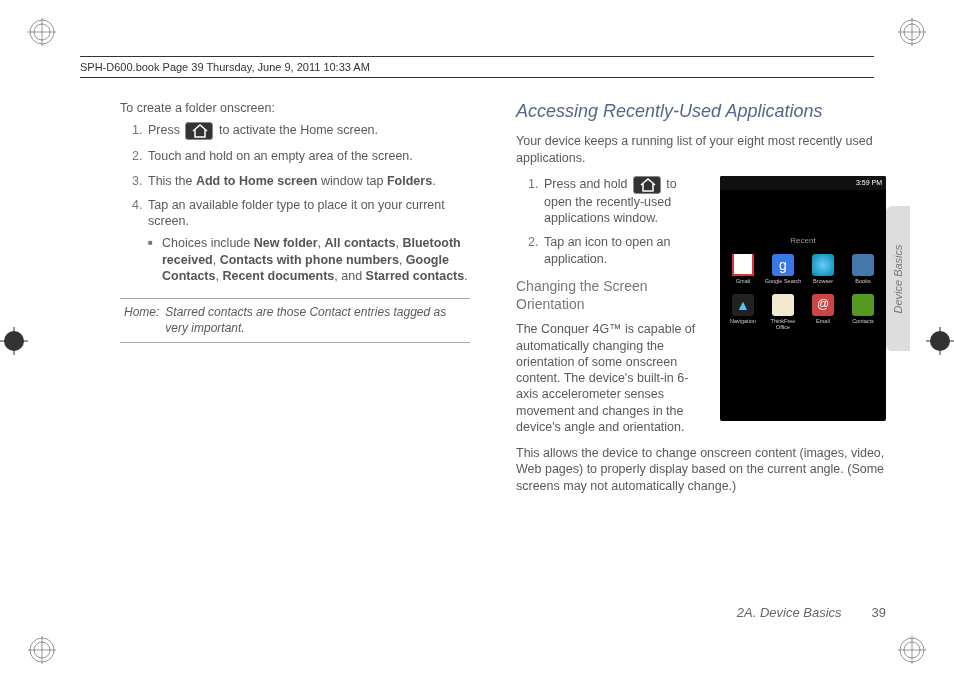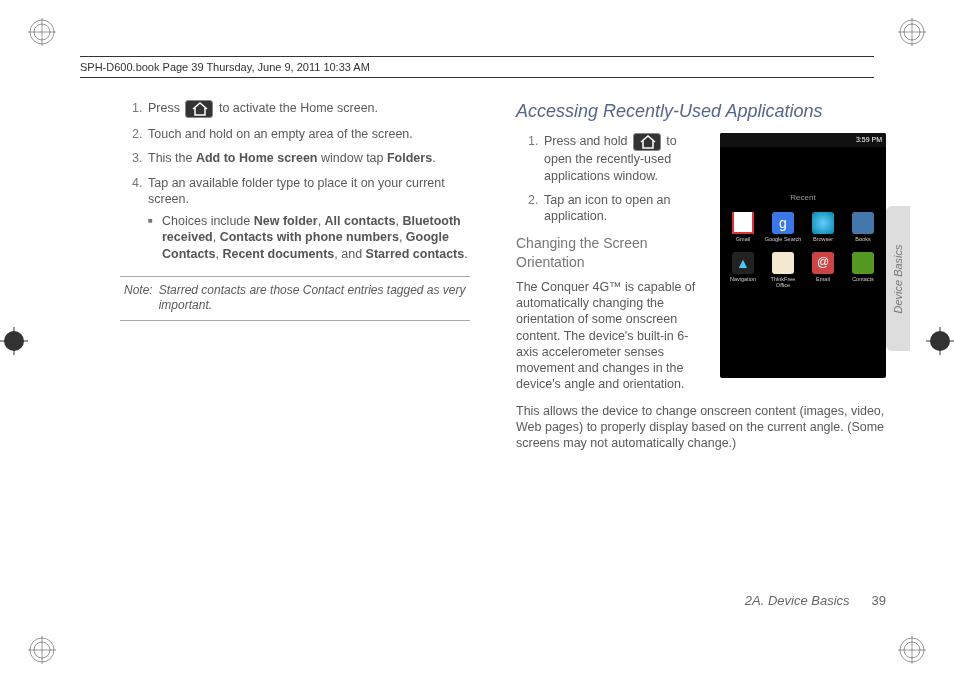--- a/index.html
+++ b/index.html
@@ -132,27 +132,27 @@
   .ic-browser { background: radial-gradient(circle,#6cf,#08a); border-radius:50%;}
   .ic-books { background: #47a; border-radius:50%;}
   .ic-nav { background: #222; position:relative;}
   .ic-nav::after{content:"▲";color:#4cf;position:absolute;inset:0;display:flex;align-items:center;justify-content:center;font-size:14px;}
   .ic-office { background: #f3e9d0;}
   .ic-email { background: #c44; position:relative;}
   .ic-email::after{content:"@";color:#fff;position:absolute;inset:0;display:flex;align-items:center;justify-content:center;font-size:12px;}
   .ic-contacts { background: #592;}
   .footer {
     position: absolute;
-    bottom: 12px;
+    bottom: 0;
     right: 0;
     font-size: 13px;
     font-style: italic;
     color: #666;
     display: flex;
-    gap: 22px;
+    gap: 30px;
   }
   .footer .pnum { font-style: normal; }
   .side-tab {
     position: absolute;
     top: 206px;
     right: 44px;
     width: 24px;
     height: 145px;
     background: #ddd;
     border-top-left-radius: 6px;
@@ -212,45 +212,47 @@
   <span>SPH-D600.book  Page 39  Thursday, June 9, 2011  10:33 AM</span>
 </div>
 
 <div class="side-tab">
   <span>Device Basics</span>
 </div>
 
 <div class="content">
 
   <div class="col col-left">
+    <div class="intro">To create a folder onscreen:</div>
     <ol class="steps">
       <li>
         <span>Press </span><span class="home-icon"><svg width="18" height="14" viewBox="0 0 18 14">
               <path d="M2 7 L9 1 L16 7 M4 6 V13 H14 V6" fill="none" stroke="#fff" stroke-width="1.5"></path>
             </svg></span><span> to activate the Home screen.</span>
       </li>
       <li>Touch and hold on an empty area of the screen.</li>
       <li>
         <span>This the </span><span class="bold">Add to Home screen</span><span> window tap </span><span class="bold">Folders</span><span>.</span>
       </li>
       <li>
         <span>Tap an available folder type to place it on your current screen.</span>
         <div class="sub-bullet">
           <span>Choices include </span><span class="bold">New folder</span><span>, </span><span class="bold">All contacts</span><span>, </span><span class="bold">Bluetooth received</span><span>, </span><span class="bold">Contacts with phone numbers</span><span>, </span><span class="bold">Google Contacts</span><span>, </span><span class="bold">Recent documents</span><span>, and </span><span class="bold">Starred contacts</span><span>.</span>
         </div>
       </li>
     </ol>
     <div class="note-box">
-      <span class="note-label">Note:</span>
+      <span class="note-label">Home:</span>
       <span>Starred contacts are those Contact entries tagged as very important.</span>
     </div>
   </div>
 
   <div class="col col-right">
     <div class="h2">Accessing Recently-Used Applications</div>
+    <div class="para">Your device keeps a running list of your eight most recently used applications.</div>
 
     <div class="right-wrap">
       <div class="screenshot">
         <div class="statusbar">
           <span>3:59 PM</span>
         </div>
         <div class="recent-label">Recent</div>
         <div class="app-grid">
           <div class="app">
               <div class="aicon ic-gmail"></div>

